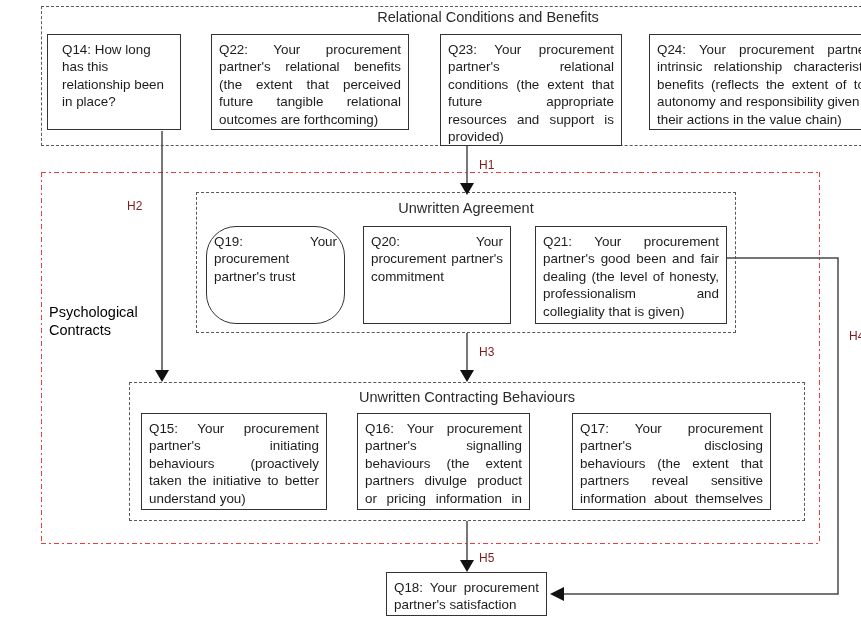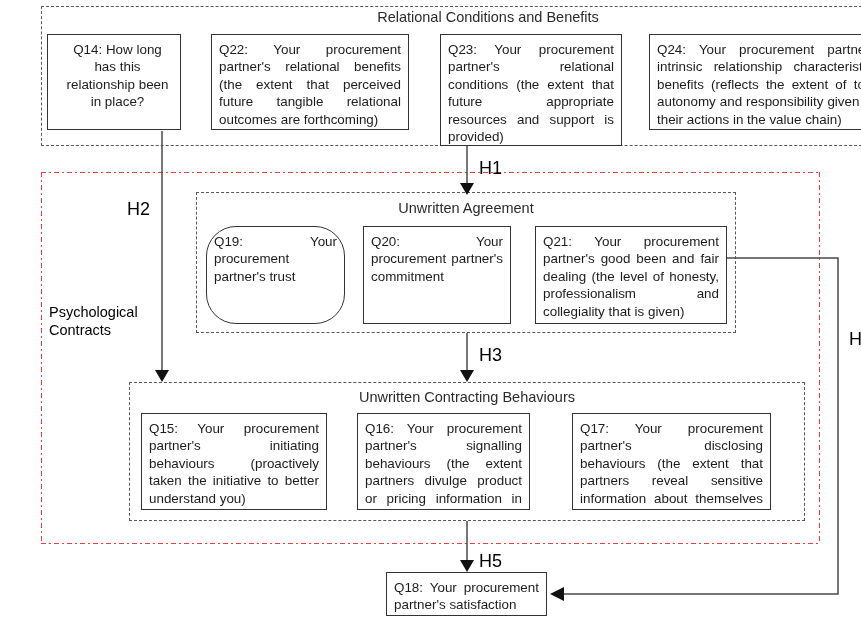--- a/index.html
+++ b/index.html
@@ -52,36 +52,36 @@
     border: 1.1px solid #333333;
     background: #ffffff;
     padding: 6px 7px 4px 7px;
     font-size: 13.4px;
     line-height: 1.30;
     text-align: justify;
     text-justify: inter-word;
     color: #1c1c1c;
     overflow: hidden;
   }
-  .node.noJustify { text-align: center; padding-left: 14px; }
+  .node.noJustify { text-align: left; padding-left: 14px; }
 
   
   .side-label {
     position: absolute;
     font-size: 14.5px;
     line-height: 1.25;
     color: #000000;
     white-space: pre-line;
   }
 
   
   .hyp {
     position: absolute;
-    font-size: 18px;
-    color: #000000;
+    font-size: 12px;
+    color: #7f1d1d;
     white-space: nowrap;
   }
 
   
   #connectors {
     position: absolute;
     left: 0; top: 0;
     width: 861px; height: 623px;
     pointer-events: none;
   }

